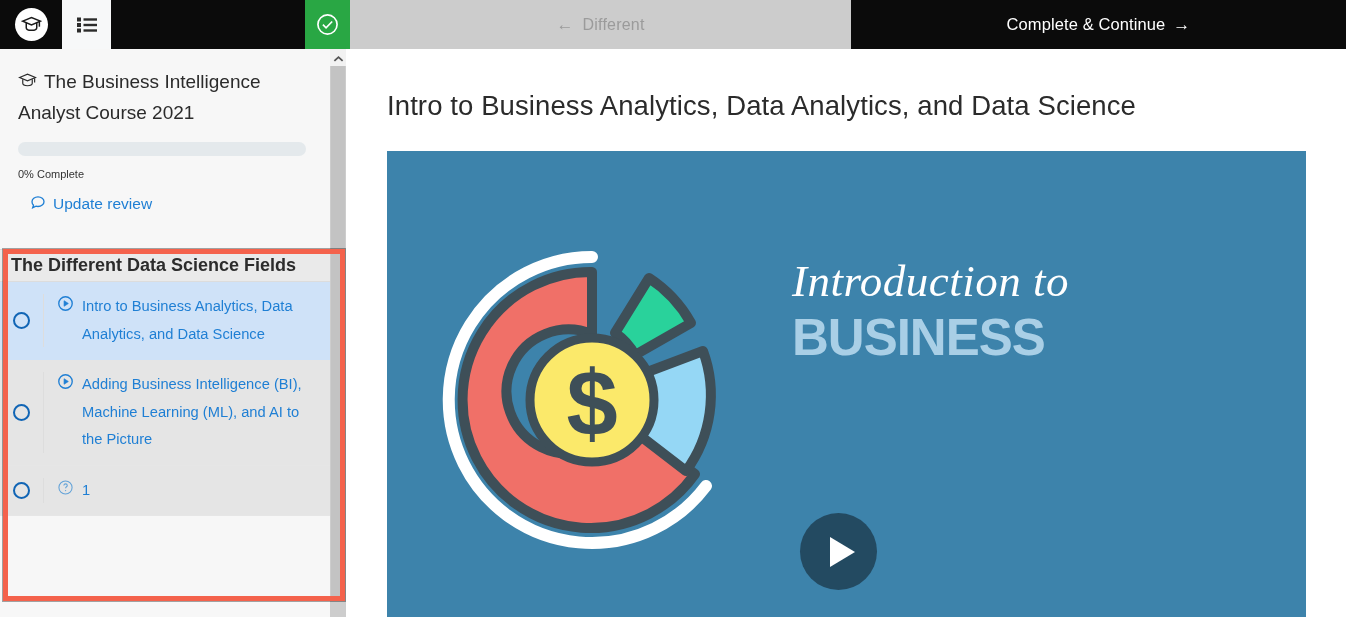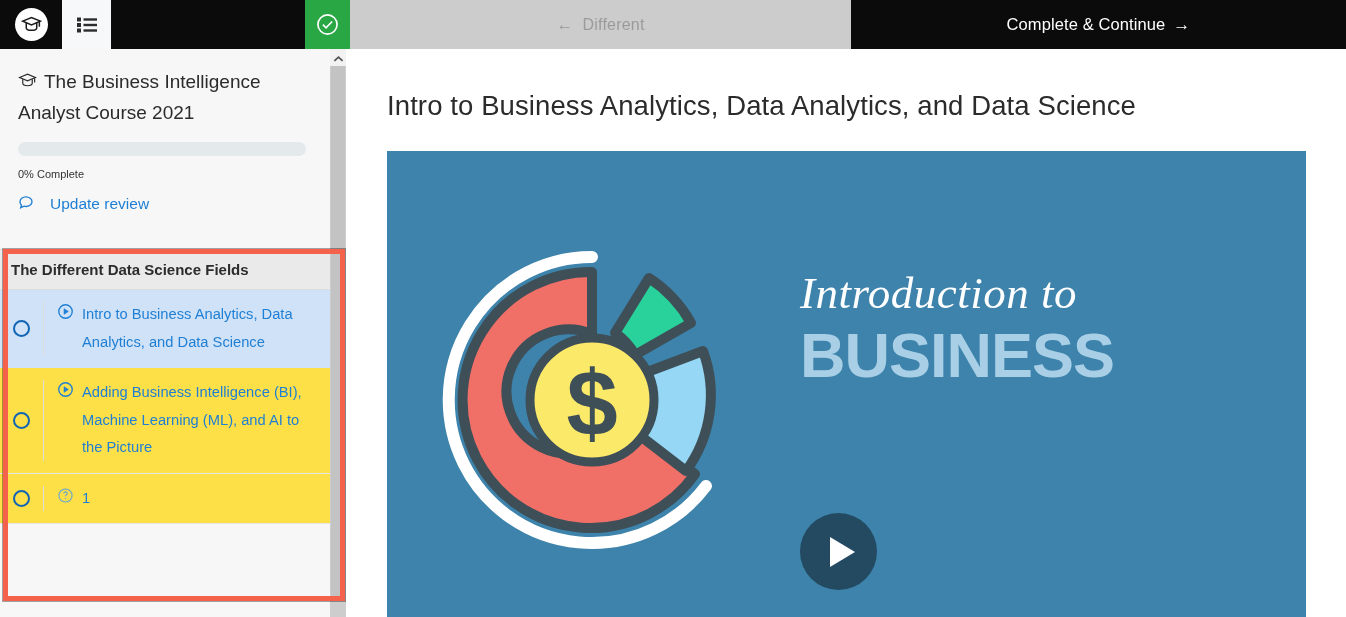--- a/index.html
+++ b/index.html
@@ -91,43 +91,43 @@
     width: 100%;
   }
   .progress-fill { height: 100%; border-radius: 7px; background: #29a744; width: 0%; }
 
   .progress-text {
     padding: 12px 18px 0 18px;
     font-size: 11px; color: #333333;
   }
 
   .update-review {
-    padding: 14px 18px 0 18px;
+    padding: 14px 18px 0 30px;
     font-size: 15.5px; color: #1f7fd4;
-    display: flex; align-items: center; gap: 16px;
+    display: flex; align-items: center; gap: 7px;
     cursor: pointer;
   }
 
   
   .section-area {
     position: absolute; top: 200px; left: 0;
     width: 330px; height: 368px;
   }
   .section-header {
-    height: 41px;
+    height: 33px;
     background: #eaeaea;
     border-top: 1px solid #dcdcdc;
     border-bottom: 1px solid #dcdcdc;
     display: flex; align-items: center;
     padding-left: 11px;
-    font-size: 15px; font-weight: bold; color: #2c2c2c;
+    font-size: 18px; font-weight: bold; color: #2c2c2c;
   }
   .lesson {
     display: flex; align-items: stretch;
-    background: #fde047;
+    background: #e5e5e5;
     border-bottom: 1px solid #e6e6e6;
     cursor: pointer;
   }
   .lesson.selected { background: #cfe2f8; border-bottom-color: #cfe2f8; }
   .lesson-check {
     width: 43px; flex: 0 0 43px;
     display: flex; align-items: center; justify-content: center;
   }
   .radio {
     width: 17px; height: 17px; border-radius: 50%;
@@ -191,30 +191,30 @@
   .video-wrap {
     position: absolute; left: 41px; top: 102px;
     width: 919px; height: 466px;
     background: #3d83ab;
     overflow: hidden;
   }
   .video-inner { position: relative; width: 100%; height: 100%; }
 
   .donut { position: absolute; left: 40px; top: 84px; width: 330px; height: 330px; }
   .video-text {
-    position: absolute; left: 405px; top: 120px; width: 520px; margin-left: 8px;
+    position: absolute; left: 405px; top: 108px; width: 520px;
   }
   .vt-intro {
     font-family: "Liberation Serif", serif;
     font-style: italic;
     font-size: 45px; color: #ffffff; line-height: 1;
     letter-spacing: .5px;
   }
   .vt-business {
-    font-size: 63px; font-weight: bold; line-height: .97;
+    font-size: 51px; font-weight: bold; line-height: .97;
     color: #a9cfe6; letter-spacing: -1px; margin-top: 9px;
   }
   .vt-analytics {
     font-size: 75px; font-weight: bold; line-height: .97;
     color: #ffffff; letter-spacing: -1px; margin-top: 3px;
   }
   .play-btn {
     position: absolute; left: 413px; top: 362px;
     width: 77px; height: 77px; border-radius: 50%;
     background: rgba(20,38,52,.62);

